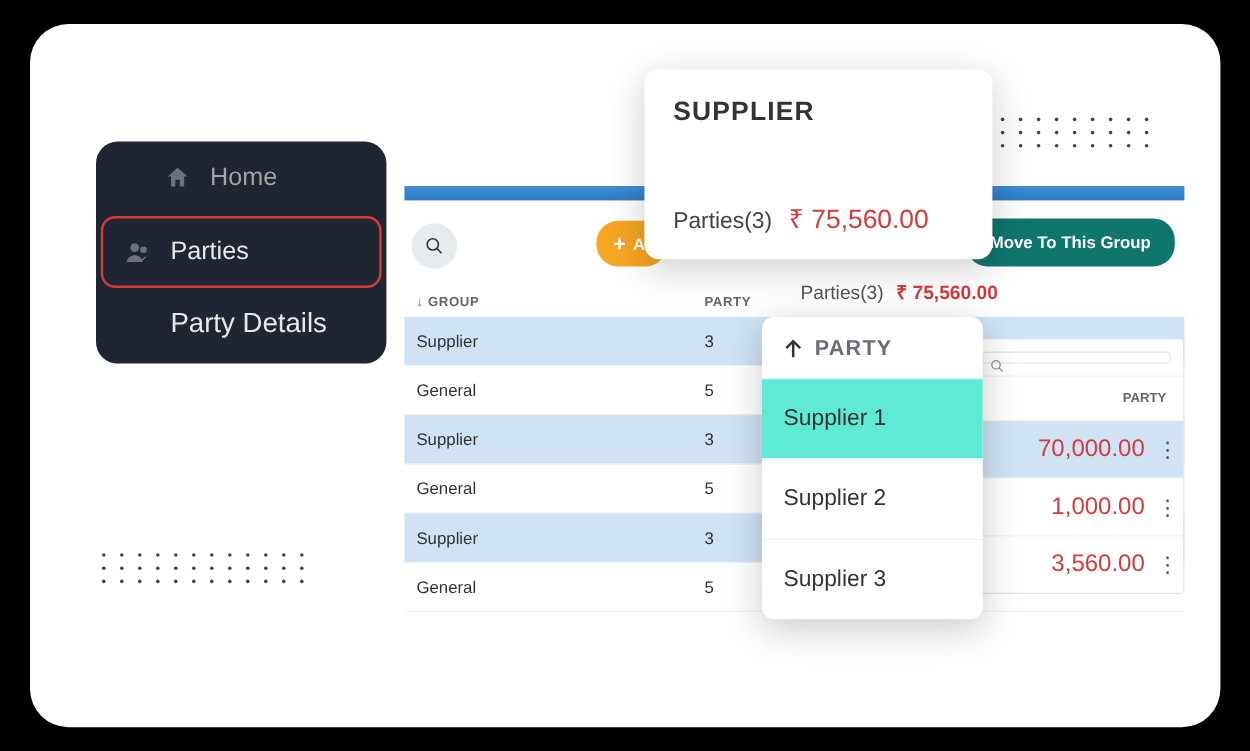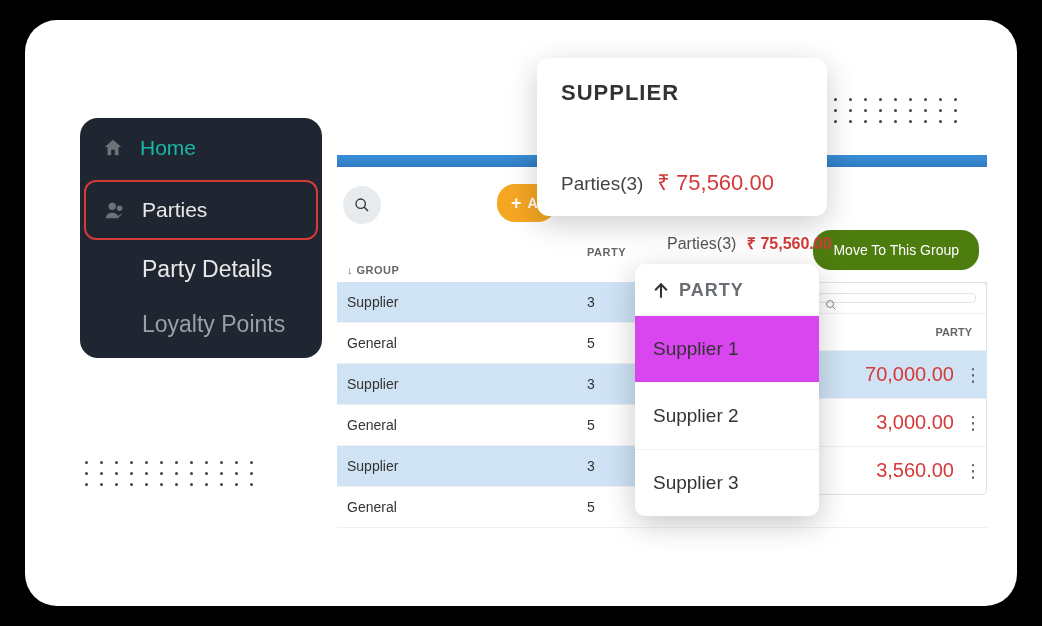--- a/index.html
+++ b/index.html
@@ -34,23 +34,24 @@
       background: #1f2631;
       border-radius: 18px;
       overflow: hidden;
       padding-bottom: 6px;
     }
     .side-item {
       display: flex;
       align-items: center;
       gap: 16px;
       padding: 18px 22px;
-      color: #14b8a6;
+      color: #a3a3a3;
       font-size: 21px;
       cursor: pointer;
+      margin-left: 35px;
     }
     .side-item.highlight {
       border: 2px solid #d43a3a;
       border-radius: 12px;
       margin: 2px 4px;
       padding: 16px 18px;
       color: #e8e8e8;
     }
     .side-sub {
       padding: 14px 22px 14px 62px;
@@ -102,21 +103,21 @@
       width: 100%;
     }
     .table-header {
       display: flex;
       padding: 6px 10px;
       font-size: 11px;
       color: #666;
       font-weight: 700;
       letter-spacing: 0.5px;
     }
-    .table-header .col-group { flex: 0 0 240px; margin-top: 18px; }
+    .table-header .col-group { flex: 0 0 240px; }
     .table-header .col-party { flex: 1; text-align: left; }
     .row {
       display: flex;
       padding: 12px 10px;
       font-size: 14px;
       color: #333;
       border-bottom: 1px solid #eef0f2;
     }
     .row.alt { background: #cfe3f5; }
     .row .col-group { flex: 0 0 240px; }
@@ -127,29 +128,28 @@
       position: absolute;
       left: 330px; top: 112px;
       font-size: 16px;
       color: #555;
     }
     .detail-summary .amt { color: #d43a3a; margin-left: 6px; font-weight: 600; }
     
     .move-btn {
       position: absolute;
       right: 8px; top: 62px;
-      background: #4d7c0f;
+      background: #0f766e;
       color: #fff;
       border: none;
       border-radius: 18px;
       padding: 12px 20px;
       font-size: 14px;
-      font-weight: 400;
+      font-weight: 700;
       cursor: pointer;
-      margin-top: 48px;
     }
     
     .right-table {
       position: absolute;
       left: 470px; top: 162px;
       right: 0;
       border: 1px solid #dfe3e8;
       border-radius: 4px;
       background: #fff;
     }
@@ -242,21 +242,21 @@
       letter-spacing: 1px;
     }
     .party-popup .phead svg { width: 20px; height: 20px; stroke: #333; fill: none; stroke-width: 2.5; }
     .party-popup .pitem {
       padding: 22px 18px;
       font-size: 19px;
       color: #333;
       border-top: 1px solid #f0f2f4;
       cursor: pointer;
     }
-    .party-popup .pitem.sel { background: #d946ef; }
+    .party-popup .pitem.sel { background: #5eead4; }
   </style>
 </head>
 <body>
 
 <div class="canvas">
 
   <div class="dots top-right">
       <span></span>
       <span></span>
       <span></span>
@@ -343,23 +343,20 @@
     <div class="side-item highlight">
       <svg class="icon-parties" viewBox="0 0 24 24">
           <circle cx="9" cy="8" r="4"></circle>
           <circle cx="17" cy="10" r="3"></circle>
           <path d="M2 21c0-4 4-6 7-6s7 2 7 6M15 21c0-3 3-5 5-5"></path>
         </svg>
       <span>Parties</span>
     </div>
     <div class="side-sub">
       <span>Party Details</span>
-    </div>
-    <div class="side-sub dim">
-      <span>Loyalty Points</span>
     </div>
   </div>
 
   <div class="main">
     <div class="blue-stripe"></div>
 
     <div class="search-circle">
       <svg viewBox="0 0 24 24">
           <circle cx="10" cy="10" r="7"></circle>
           <line x1="21" y1="21" x2="15" y2="15"></line>
@@ -423,21 +420,21 @@
       </div>
       <div class="right-header">
         <div class="amount-col">PARTY</div>
       </div>
       <div id="right-rows">
           <div class="right-row alt">
             <div class="amt">70,000.00</div>
             <div class="dots3">⋮</div>
           </div>
           <div class="right-row">
-            <div class="amt">3,000.00</div>
+            <div class="amt">1,000.00</div>
             <div class="dots3">⋮</div>
           </div>
           <div class="right-row">
             <div class="amt">3,560.00</div>
             <div class="dots3">⋮</div>
           </div>
         </div>
     </div>
 
   </div>

